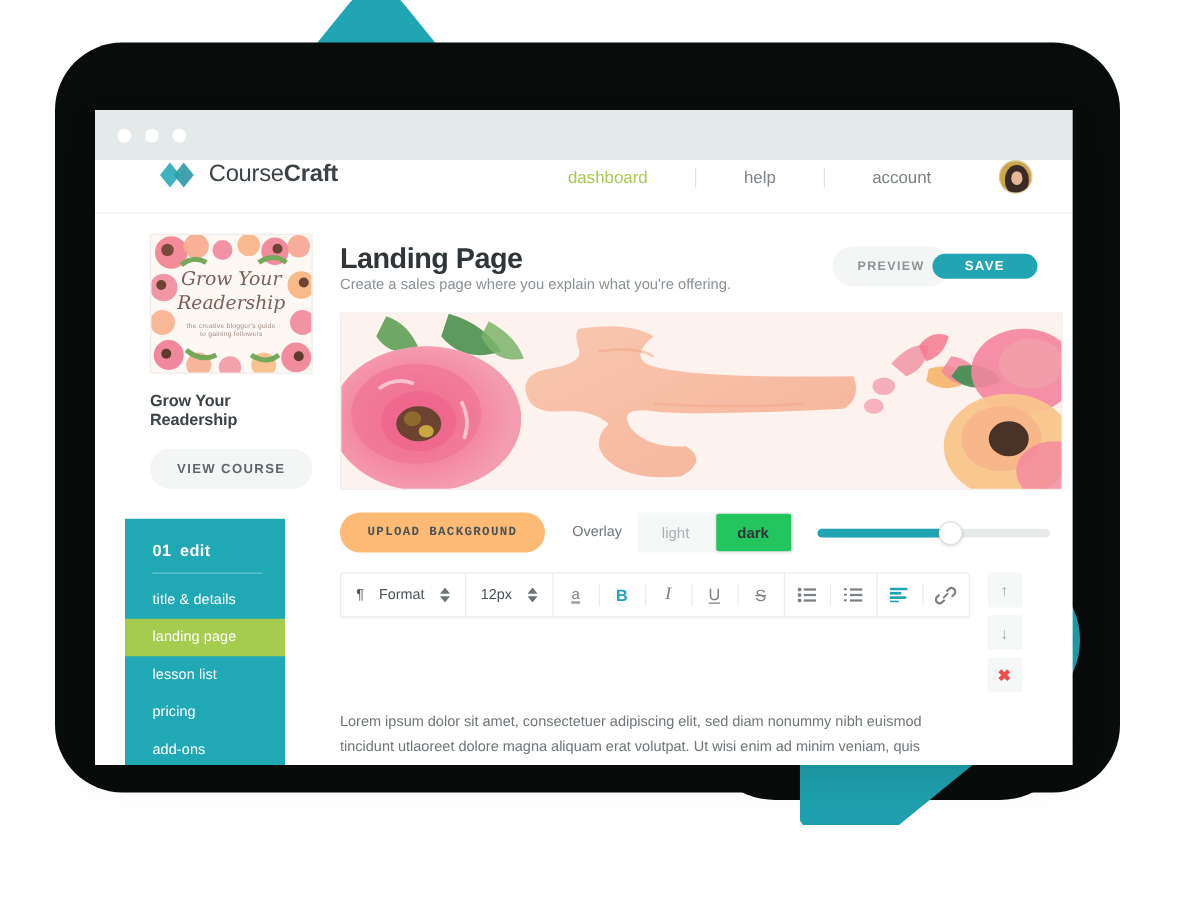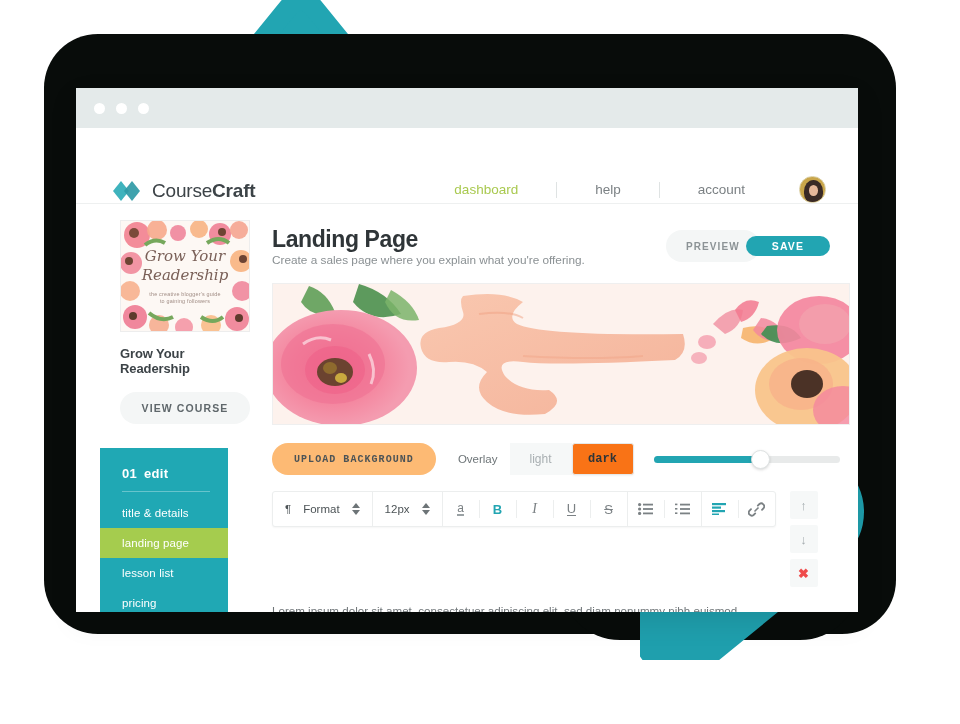--- a/index.html
+++ b/index.html
@@ -55,23 +55,23 @@
     display: flex; align-items: center;
     padding-left: 18px;
     gap: 11px;
   }
   .dot { width: 11px; height: 11px; border-radius: 50%; background: #ffffff; }
 
   .app { padding: 0; background:#fff; height: 484px; position: relative; }
 
   
   .topnav {
-    height: 76px;
-    display: flex; align-items: flex-end;
-    padding: 0 32px 0 36px;
+    height: 43px;
+    display: flex; align-items: flex-start;
+    padding: 0 32px 0 51px;
     border-bottom: 1px solid #eef0f0;
   }
   .brand { display: flex; align-items: center; gap: 10px; }
   .brand-logo { width: 30px; height: 24px; }
   .brand-text {
     font-size: 19px; color: #3c4347; letter-spacing: -0.2px;
   }
   .brand-text b { font-weight: 700; }
   .brand-text span.light { font-weight: 400; }
 
@@ -184,24 +184,23 @@
     color: #4c5356; font-size: 10px; font-weight: 700; letter-spacing: 1.05px;
     display: flex; align-items: center; cursor: pointer; font-family: Liberation Mono, monospace;
   }
   .overlay-label { margin-left: 22px; font-size: 11.5px; color: #6d7477; }
   .seg { display: flex; margin-left: 12px; }
   .seg-opt {
     height: 32px; min-width: 62px; display: flex; align-items: center; justify-content: center;
     font-size: 12px; color: #a9afb2; background: #f6f8f8; cursor: pointer;
   }
   .seg-opt.active {
-    background: #f97316; color: #2f3538; font-weight: 700;
+    background: #22c55e; color: #2f3538; font-weight: 700;
     border: 1px solid #e6e9e9; border-radius: 3px;
     box-shadow: 0 1px 2px rgba(0,0,0,0.05);
-    font-family: Liberation Mono, monospace;
   }
   .slider { margin-left: 20px; width: 186px; height: 32px; display: flex; align-items: center; position: relative; }
   .slider-track { position: absolute; left: 0; right: 0; height: 7px; border-radius: 4px; background: #e8eaea; }
   .slider-fill { position: absolute; left: 0; height: 7px; border-radius: 4px; background: #22a5b2; }
   .slider-thumb {
     position: absolute; width: 19px; height: 19px; border-radius: 50%;
     background: #fff; border: 1px solid #dfe3e3; box-shadow: 0 1px 3px rgba(0,0,0,0.16);
     cursor: pointer;
   }
 

